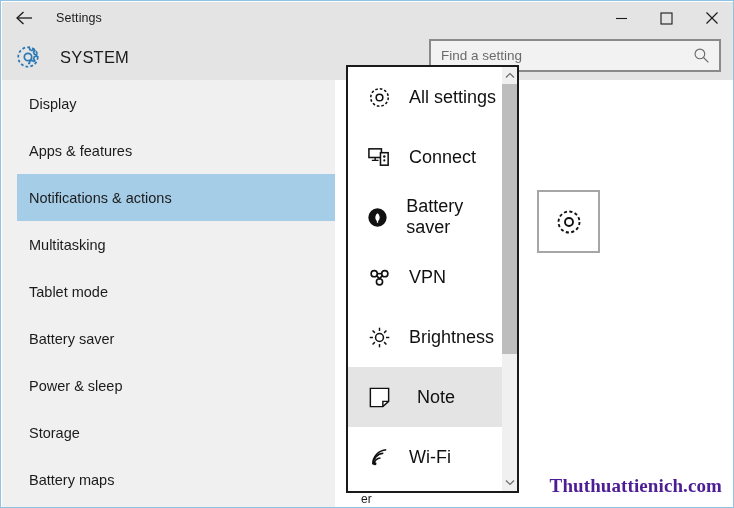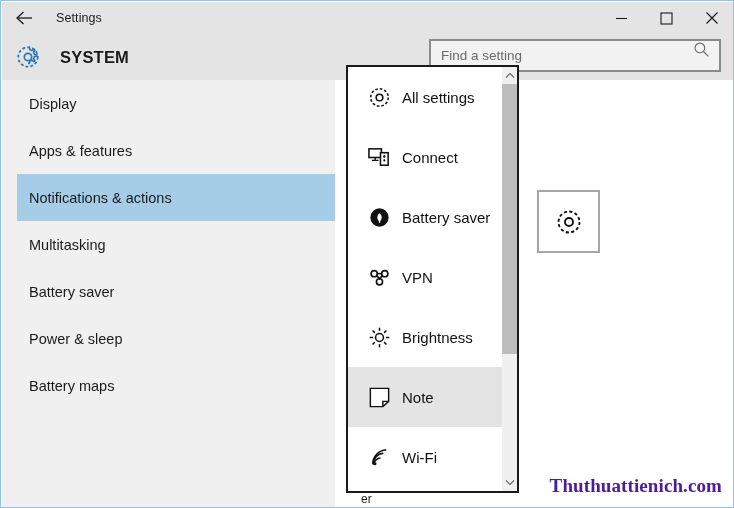--- a/index.html
+++ b/index.html
@@ -42,29 +42,29 @@
   
   #header {
     position: absolute; left: 1px; top: 33px;
     width: 732px; height: 46px;
     background: #e4e4e4;
     display: flex; align-items: center;
   }
   #header-gear { margin-left: 11px; width: 30px; display:flex; align-items:center; justify-content:center;}
   #header-title {
     margin-left: 17px;
-    font-size: 16.5px; color: #1a1a1a; font-weight: 700;
+    font-size: 16.5px; color: #1a1a1a; font-weight: 400;
     letter-spacing: 0.2px;
   }
   #searchbox {
     position: absolute; right: 13px; top: 5px;
     width: 292px; height: 33px;
     border: 2px solid #8a8a8a;
     background: #f2f2f2;
-    display: flex; 
+    display: flex; align-items: center;
   }
   #search-input {
     border: 0; outline: 0; background: transparent;
     font-family: "Liberation Sans", sans-serif;
     font-size: 13.5px; color: #5c5c5c;
     margin-left: 10px; width: 240px; height: 100%;
   }
   #search-input::placeholder { color: #6a6a6a; opacity: 1; }
   #search-icon { margin-left: auto; margin-right: 9px; display: flex; }
 
@@ -122,23 +122,23 @@
     background: #ffffff;
     border: 2px solid #1a1a1a;
     overflow: hidden;
   }
   #dd-list { position: absolute; left: 0; top: 0; width: 155px; }
   .dd-item {
     height: 60px;
     display: flex; align-items: center;
     padding-left: 16px;
   }
-  .dd-item.hover { background: #e4e4e4; }
+  .dd-item.hover { background: #e4e4e4; gap: 8px; }
   .dd-icon { width: 30px; display: flex; align-items: center; justify-content: center; }
-  .dd-label { margin-left: 8px; font-size: 15px; color: #111; }
+  .dd-label { margin-left: 15px; font-size: 18px; color: #111; }
 
   #dd-scrollbar {
     position: absolute; right: 0; top: 0;
     width: 15px; height: 100%;
     background: #f0f0f0;
     display: flex; flex-direction: column; align-items: center;
   }
   .sb-arrow { height: 17px; width: 15px; display: flex; align-items: center; justify-content: center; }
   #sb-track { flex: 1; width: 15px; position: relative; }
   #sb-thumb {
@@ -216,24 +216,30 @@
     <div class="nav-item">
       <span>Apps &amp; features</span>
     </div>
     <div class="nav-item selected">
       <span>Notifications &amp; actions</span>
     </div>
     <div class="nav-item">
       <span>Multitasking</span>
     </div>
     <div class="nav-item">
+      <span>Tablet mode</span>
+    </div>
+    <div class="nav-item">
       <span>Battery saver</span>
     </div>
     <div class="nav-item">
       <span>Power &amp; sleep</span>
+    </div>
+    <div class="nav-item">
+      <span>Storage</span>
     </div>
     <div class="nav-item">
       <span>Battery maps</span>
     </div>
   </div>
 
   <div id="content">
     <div id="content-heading">s</div>
 
     <div id="tiles">

